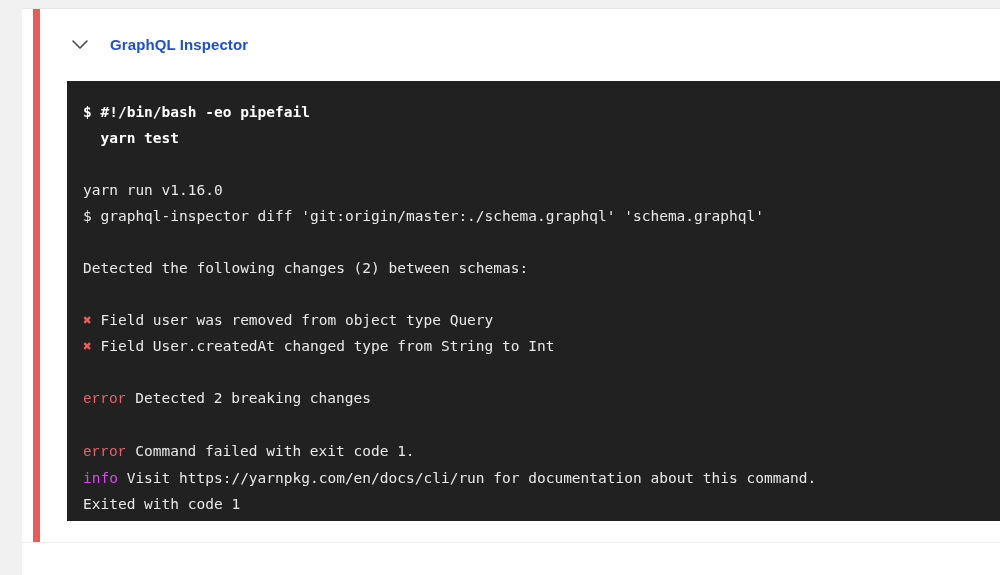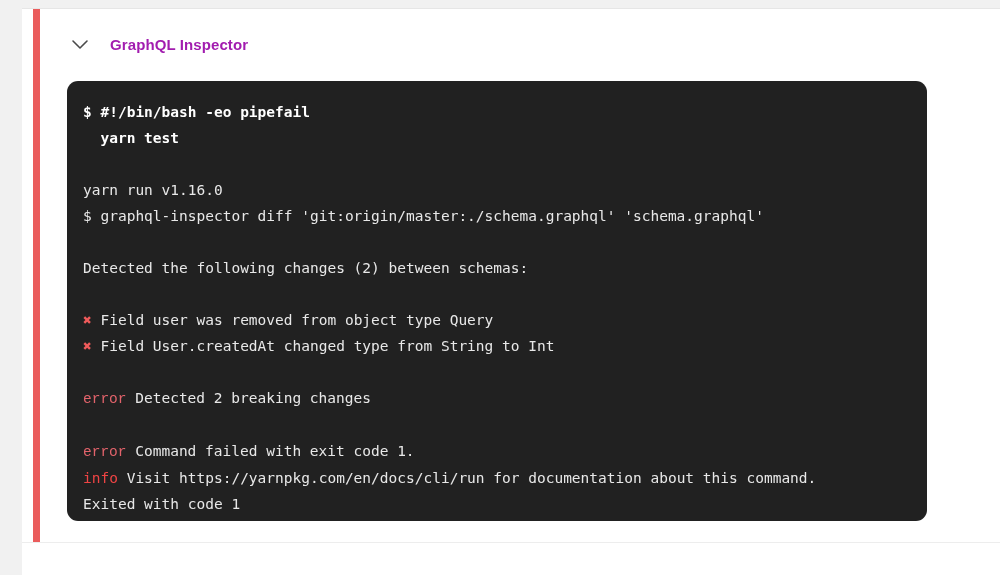--- a/index.html
+++ b/index.html
@@ -74,54 +74,53 @@
     width: 24px;
     height: 24px;
     display: block;
     flex: 0 0 auto;
     color: #4a4a4a;
   }
   .chevron-icon svg { display: block; }
   .step-title {
     font-size: 15px;
     font-weight: bold;
-    color: #a21caf;
+    color: #1d4ed8;
     letter-spacing: 0.1px;
     white-space: nowrap;
     text-align: right;
   }
 
   
   .terminal {
     position: absolute;
     left: 45px;
     top: 72px;
-    width: 860px;
+    width: 933px;
     height: 440px;
     background: #212121;
     box-sizing: border-box;
     padding: 18px 0 16px 16px;
     overflow: hidden;
-    border-radius: 11px;
   }
   .term-body {
     font-family: "DejaVu Sans Mono", "Liberation Mono", monospace;
     font-size: 14.5px;
     line-height: 26px;
     color: #e8e8e8;
     white-space: pre;
   }
   .term-line {
     white-space: pre;
     min-height: 26px;
   }
   .term-line.blank { color: transparent; }
   .ln-bold  { font-weight: bold; color: #ffffff; }
   .tok-error { color: #e2636b; font-family: Liberation Mono, monospace; }
-  .tok-info  { color: #ef4444; }
+  .tok-info  { color: #d946ef; }
   .tok-cross {
     color: #ef5b5b;
     font-weight: bold;
   }
 </style>
 </head>
 <body>
 
 <div class="page">
 

